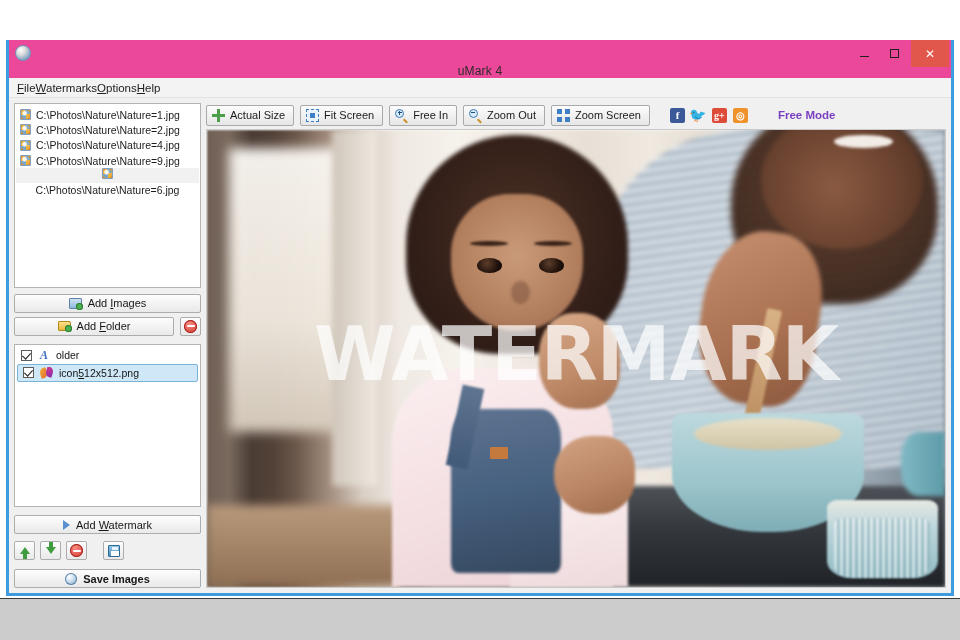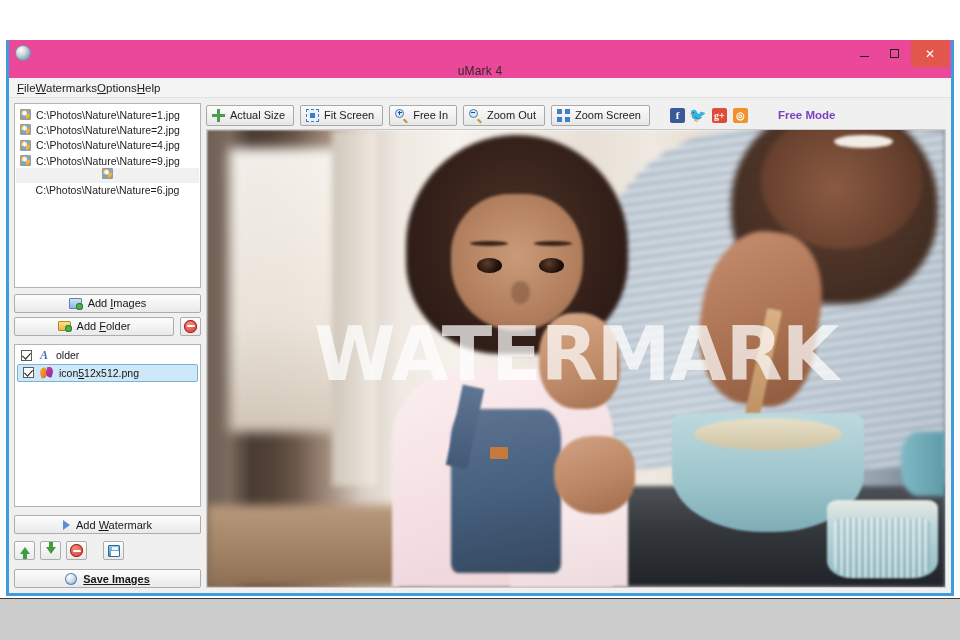--- a/index.html
+++ b/index.html
@@ -306,21 +306,21 @@
   }
   .icon-save-small::after {
     content:""; position:absolute; left:2px; bottom:0;
     width:8px; height:5px; background:#fff;
   }
   .icon-save-small::before {
     content:""; position:absolute; left:3px; top:1px;
     width:6px; height:3px; background:#e9f3fa;
   }
 
-  #save-images { margin-top: 9px; font-weight: bold; text-decoration: underline; }
+  #save-images { margin-top: 9px; font-weight: bold; }
   .icon-save-imgs {
     width: 12px; height: 12px; border-radius: 50%;
     background: radial-gradient(circle at 35% 30%, #ffffff 0%, #cfe0ef 40%, #6d9fc8 100%);
     box-shadow: inset 0 0 0 1px #5b84a8;
   }
 
   
   #right-pane {
     flex: 1 1 auto;
     display: flex;

